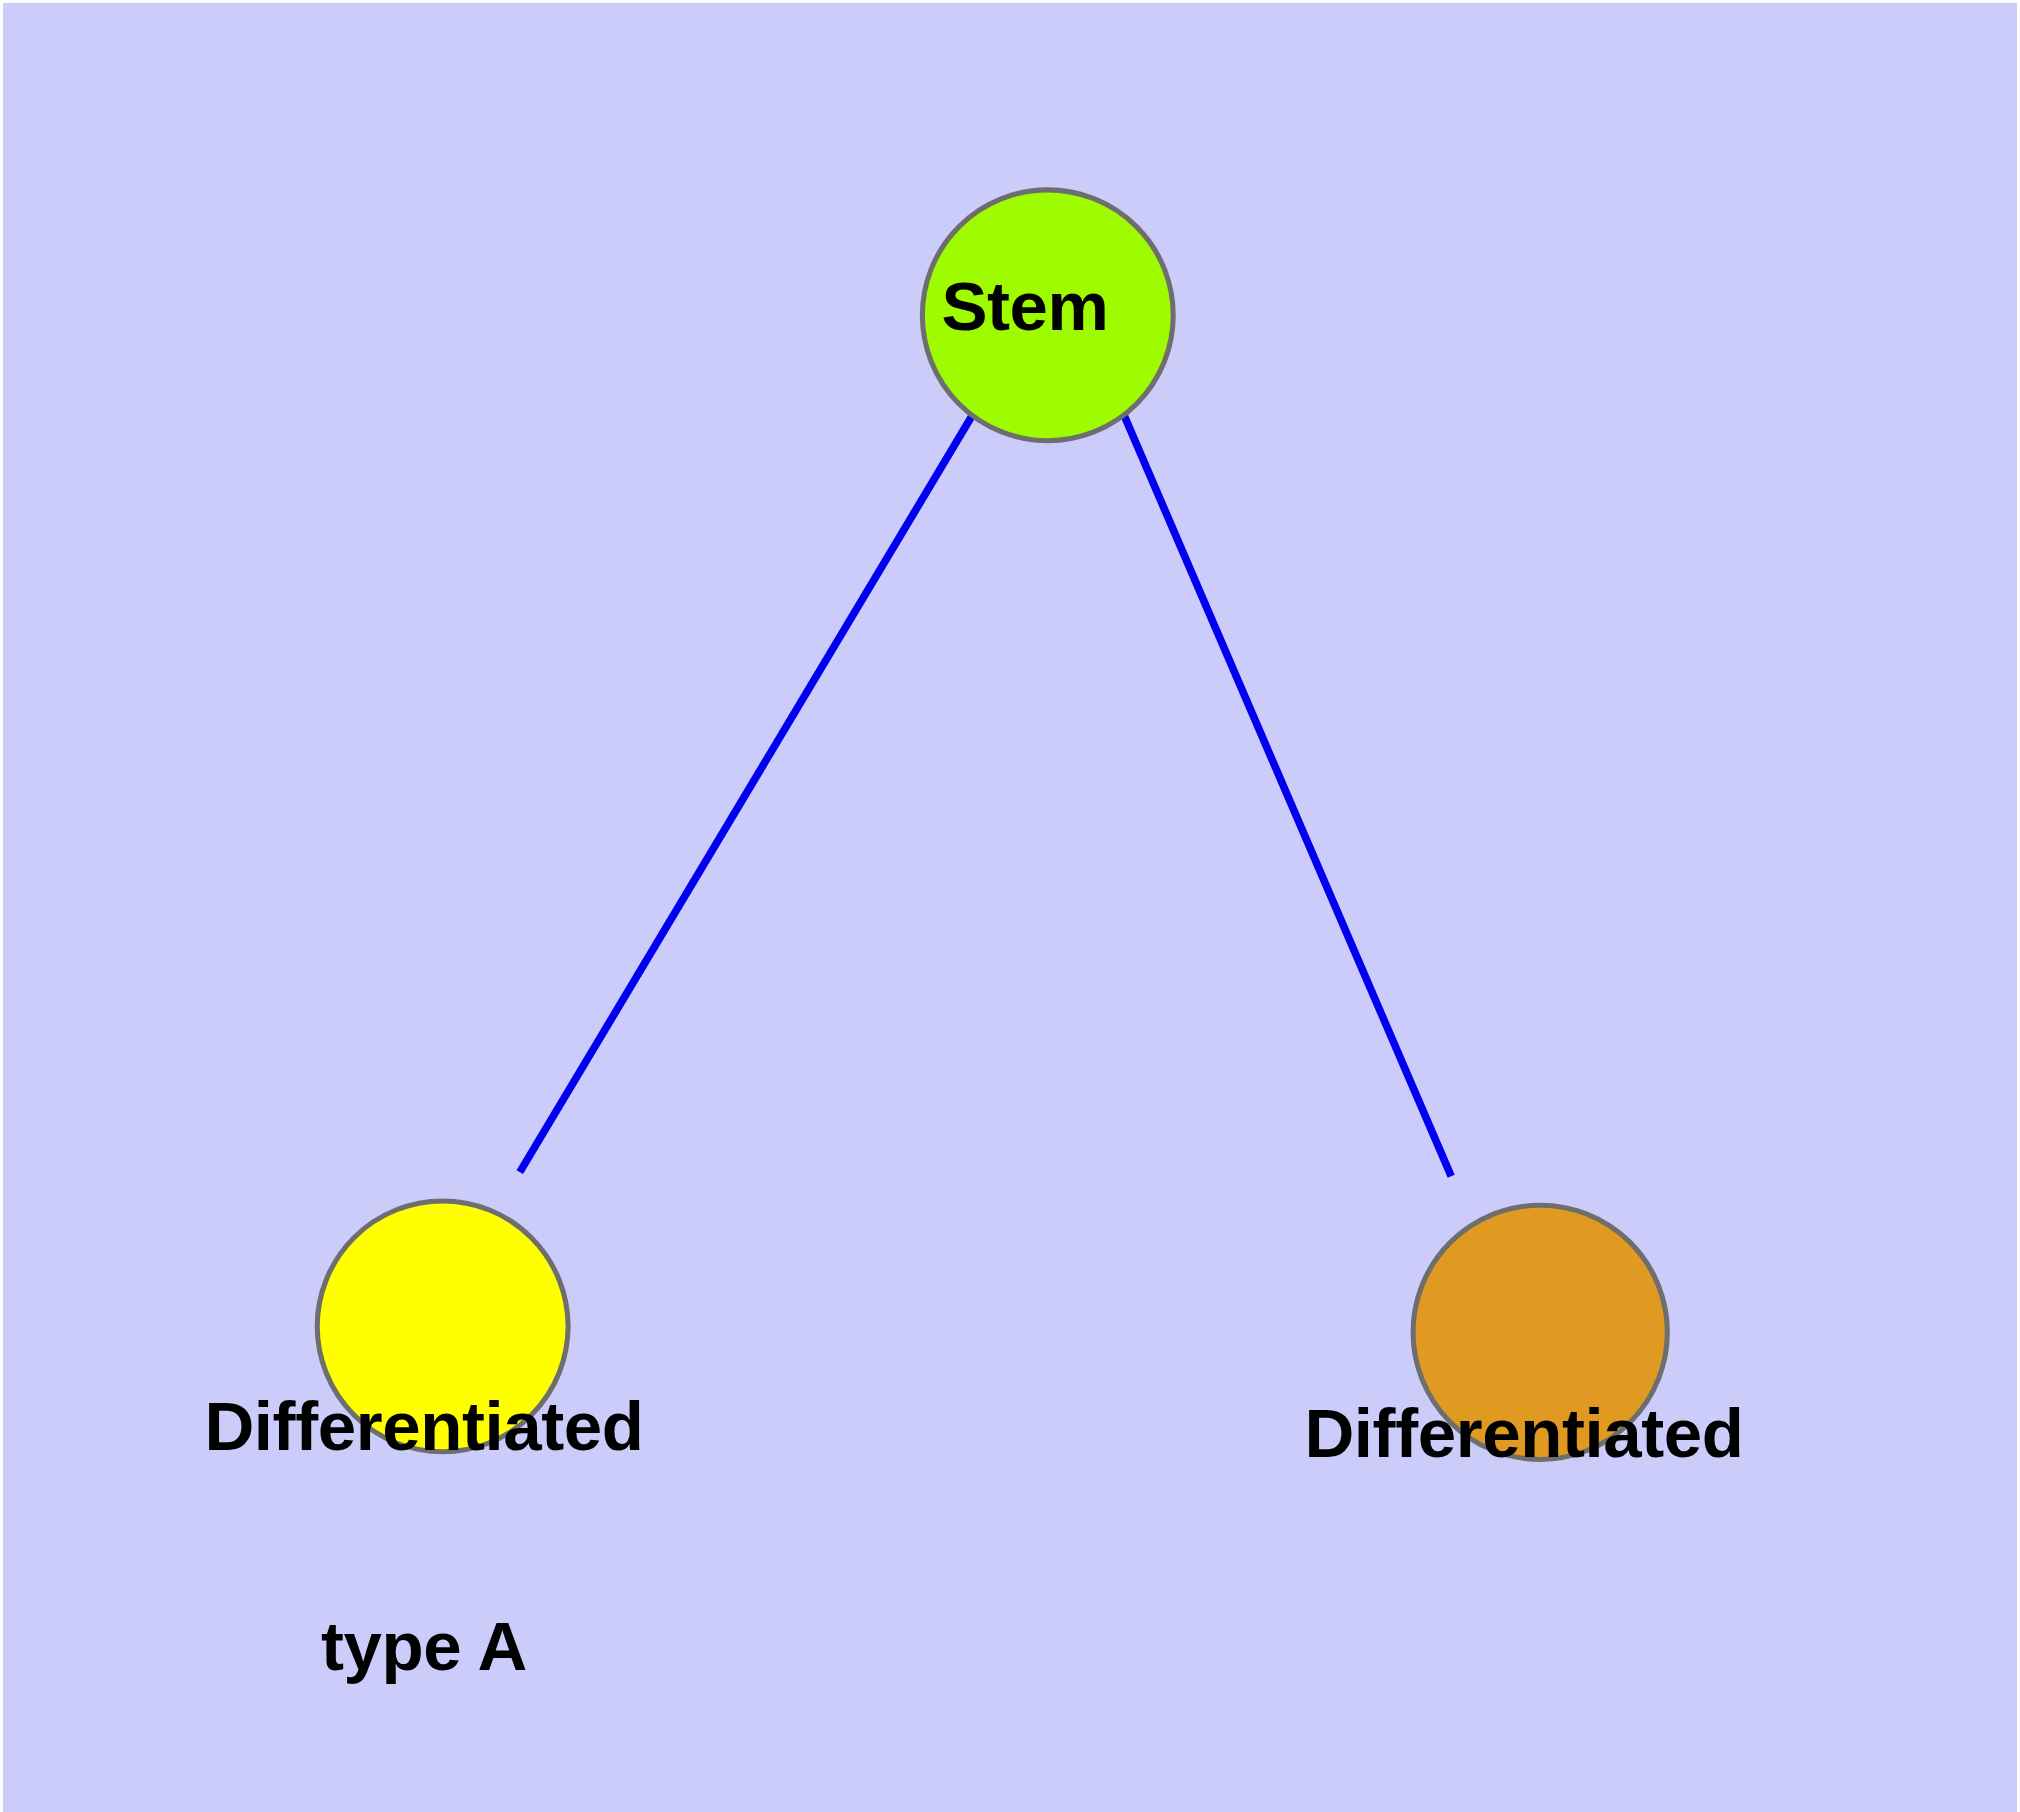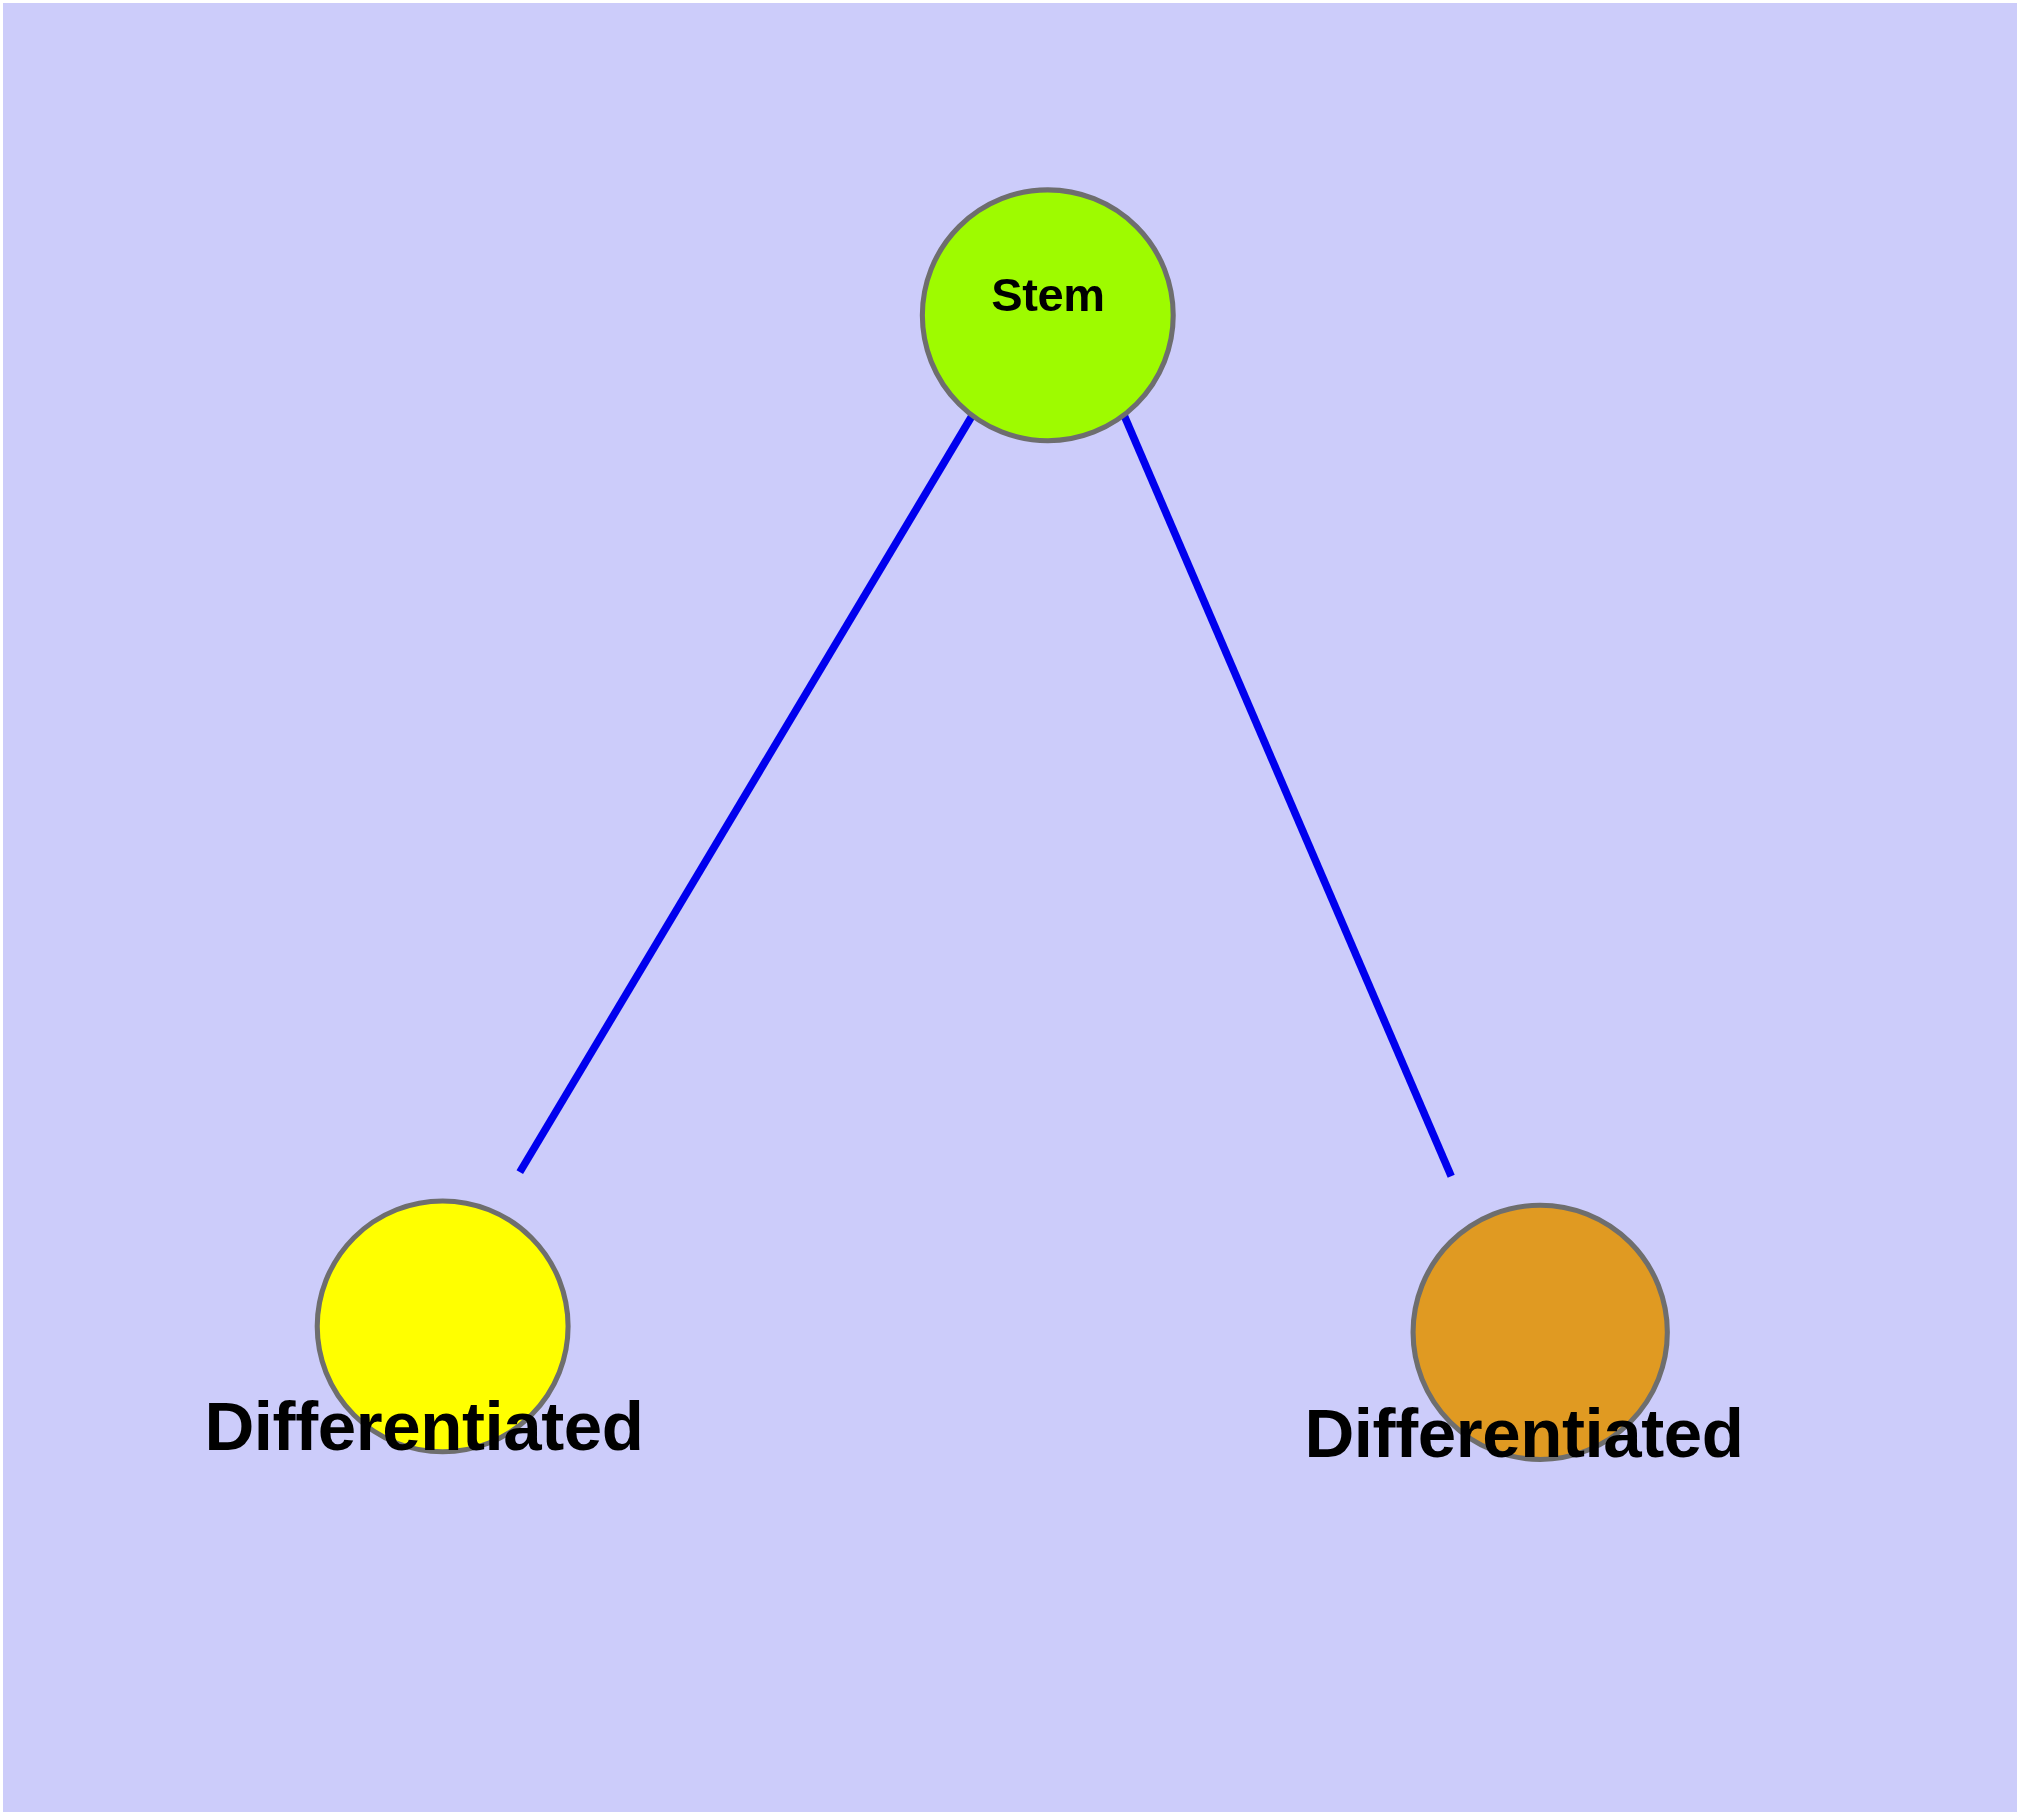--- a/index.html
+++ b/index.html
@@ -35,22 +35,22 @@
     color: #000000;
     font-weight: bold;
     font-family: "Liberation Sans", sans-serif;
     text-align: center;
     white-space: pre;
     line-height: 1.06;
     letter-spacing: -0.4px;
     pointer-events: none;
   }
   #label-stem {
-    font-size: 47px;
-    left: 709px;
+    font-size: 69px;
+    left: 686px;
     top: 270px;
     width: 678px;
   }
   #label-type-a {
     font-size: 69px;
     left: 85px;
     top: 1244px;
     width: 678px;
   }
   #label-type-b {
@@ -77,19 +77,20 @@
       <circle cx="1236" cy="372" r="148" fill="#9efb00" stroke="#6e6e6e" stroke-width="6"></circle>
       <circle cx="522" cy="1565" r="148" fill="#ffff00" stroke="#6e6e6e" stroke-width="6"></circle>
       <circle cx="1817" cy="1572" r="150" fill="#e09a22" stroke="#6e6e6e" stroke-width="6"></circle>
     </g>
   </svg>
 
   <div class="node-label" id="label-stem">Stem</div>
 
   <div class="node-label" id="label-type-a">
     <div>Differentiated</div>
+    <div>type A</div>
   </div>
 
   <div class="node-label" id="label-type-b">
     <div>Differentiated</div>
   </div>
 </div>
 
 
 </body></html>

